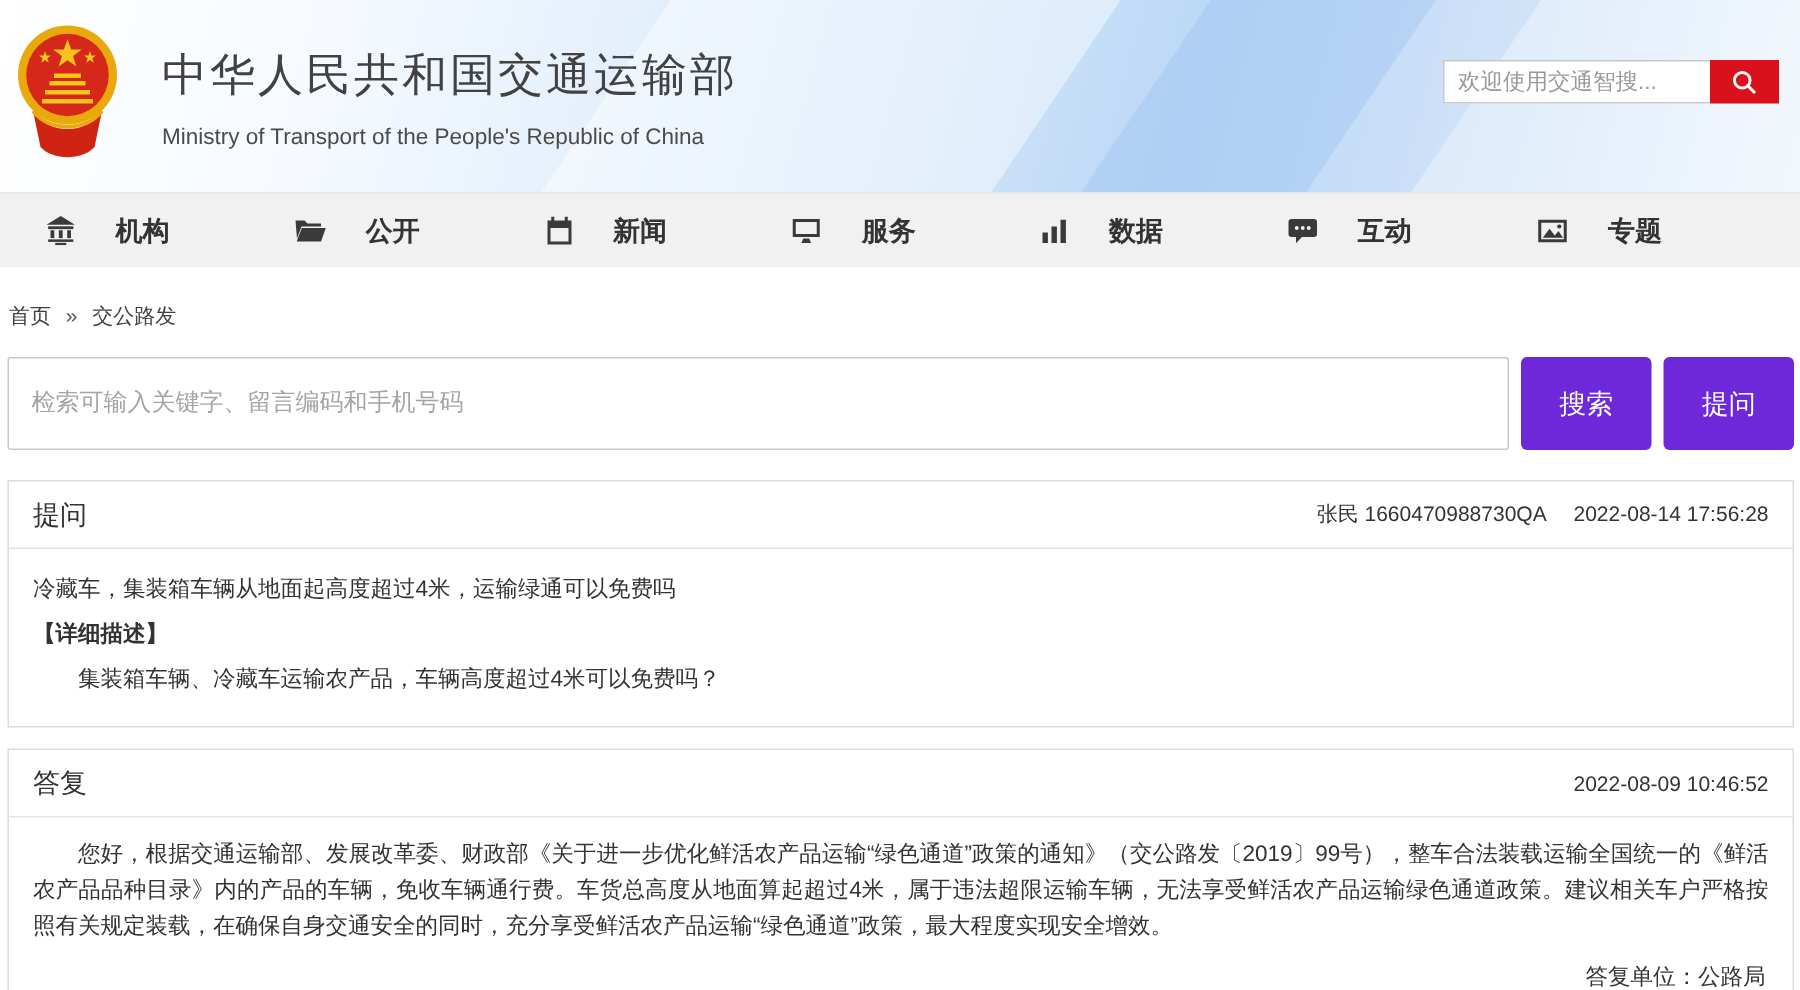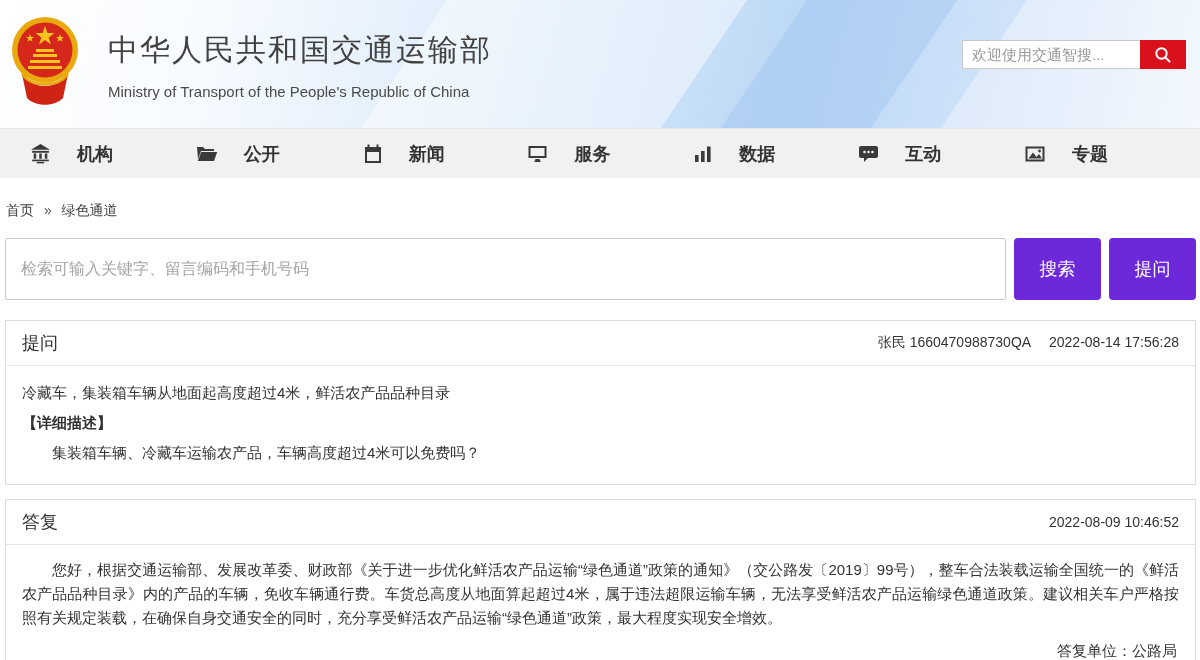--- a/index.html
+++ b/index.html
@@ -160,39 +160,39 @@
       <path d="M4.5 14.5 l4.5-6 3.5 4.5 2.5-3 3 4.5 Z"></path>
       <circle cx="15.5" cy="7" r="1.4"></circle>
     </svg>
     <span>专题</span>
   </div>
 </div>
 
 <div class="breadcrumb">
   <span class="crumb-link">首页</span>
   <span class="sep">»</span>
-  <span>绿色通道</span>
+  <span>交公路发</span>
 </div>
 
 <div class="search-row">
   <input class="msg-input" type="text" placeholder="检索可输入关键字、留言编码和手机号码" style="">
   <button class="blue-btn">搜索</button>
   <button class="blue-btn">提问</button>
 </div>
 
 <div class="section q">
   <div class="sec-head">
     <span class="sec-title">提问</span>
     <span class="sec-meta">
       <span class="author">张民 1660470988730QA</span>
       <span>2022-08-14 17:56:28</span>
     </span>
   </div>
   <div class="q-body">
-    <div>冷藏车，集装箱车辆从地面起高度超过4米，鲜活农产品品种目录</div>
+    <div>冷藏车，集装箱车辆从地面起高度超过4米，运输绿通可以免费吗</div>
     <div class="detail-label">【详细描述】</div>
     <div class="q-detail">集装箱车辆、冷藏车运输农产品，车辆高度超过4米可以免费吗？</div>
   </div>
 </div>
 
 <div class="section a">
   <div class="sec-head">
     <span class="sec-title">答复</span>
     <span class="sec-meta">2022-08-09 10:46:52</span>
   </div>

